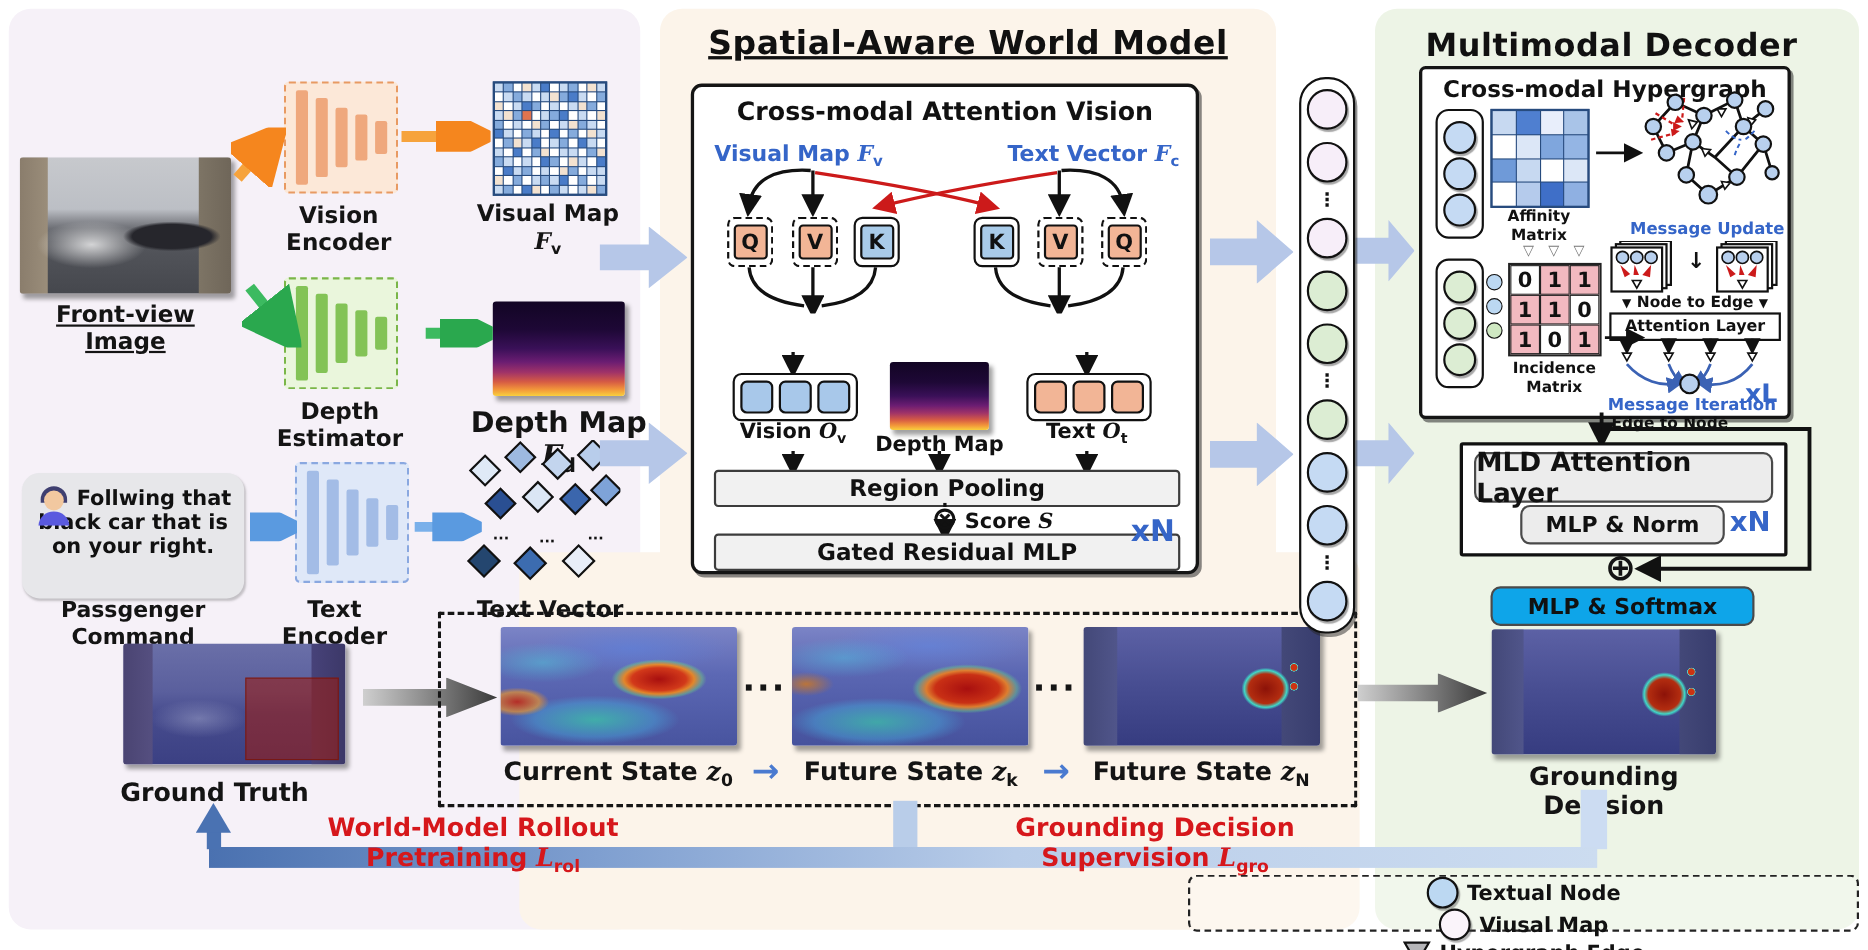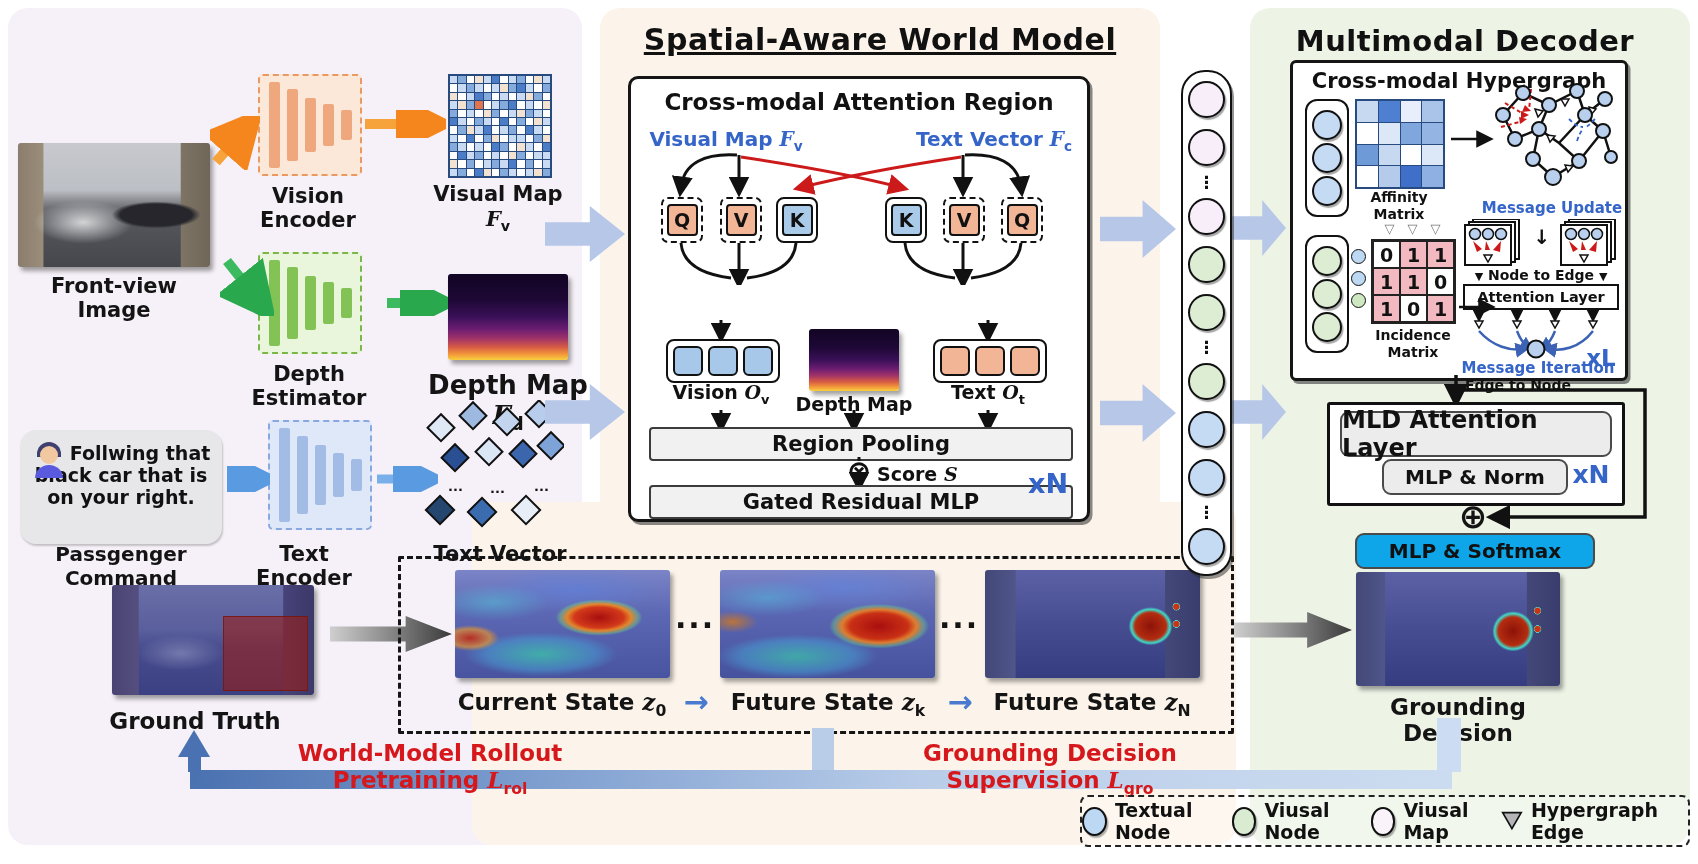--- a/index.html
+++ b/index.html
@@ -88,21 +88,21 @@
   .inc{position:absolute;display:grid;grid-template-columns:repeat(3,27px);grid-auto-rows:27px;border:2.5px solid #222;}
   .inc-cell{border:1.5px solid #222;display:flex;align-items:center;justify-content:center;
     font-weight:bold;font-size:19px;background:#fff;}
   .inc-cell.one{background:#f2b9c0;}
   .mini{position:absolute;border-radius:50%;border:1.5px solid #111;}
   
   .bubble{position:absolute;background:#e7e7ea;border-radius:16px;box-shadow:1px 2px 2px rgba(80,80,80,.3);
     text-align:center;font-weight:600;}
   
   .legend{position:absolute;border:2.5px dashed #222;border-radius:8px;display:flex;align-items:center;
-    justify-content:space-evenly;background:rgba(255,255,255,.25);}
+    justify-content:space-evenly;background:rgba(255,255,255,.25);flex-direction:column;}
   .litem{display:flex;align-items:center;gap:8px;font-weight:600;font-size:19px;}
   .lcirc{width:25px;height:25px;border-radius:50%;border:2px solid #111;box-shadow:1.5px 2px 1px rgba(60,60,60,.4);}
   .dashbox{position:absolute;border:3px dashed #151515;border-radius:2px;}
   .vline{position:absolute;background:#b9cde9;}
   .cardsvg{position:absolute;}
   .smalltxt{position:absolute;text-align:center;font-weight:600;}
 </style>
 </head>
 <body>
 
@@ -110,21 +110,21 @@
 
   <div class="panel" style="left:8px;top:8px;width:574px;height:837px;background:#f6f1f8;"></div>
   <div class="panel" style="left:600px;top:8px;width:560px;height:837px;background:#fcf4ea;"></div>
   <div class="panel" style="left:472px;top:502px;width:764px;height:343px;background:#fcf4ea;"></div>
   <div class="panel" style="left:1250px;top:8px;width:440px;height:837px;background:#edf4e6;"></div>
 
   <div class="ptitle" style="left:640px;top:22px;width:480px;font-size:30px;text-decoration:underline;">Spatial-Aware World Model</div>
   <div class="ptitle" style="left:1250px;top:24px;width:430px;font-size:29px;">Multimodal Decoder</div>
 
   <div class="img frontview" style="left:18px;top:143px;width:192px;height:124px;"></div>
-  <div class="lbl" style="left:14px;top:274px;width:200px;font-size:21px;">Front-view Image</div>
+  <div class="lbl" style="left:14px;top:274px;width:200px;font-size:21px;text-decoration:underline;">Front-view Image</div>
 
   <div class="encbox" style="left:258px;top:74px;width:100px;height:98px;
        background:#fce8d8;border:2px dashed #e89a62;">
       <div class="bar" style="width: 11px; height: 88%; background: rgb(239, 168, 125);"></div>
       <div class="bar" style="width: 11px; height: 74%; background: rgb(239, 168, 125);"></div>
       <div class="bar" style="width: 11px; height: 56%; background: rgb(239, 168, 125);"></div>
       <div class="bar" style="width: 11px; height: 42%; background: rgb(239, 168, 125);"></div>
       <div class="bar" style="width: 11px; height: 30%; background: rgb(239, 168, 125);"></div>
     </div>
   <div class="lbl" style="left:228px;top:184px;width:160px;font-size:21px;">Vision Encoder</div>
@@ -396,21 +396,21 @@
   <div class="garrow" style="left:330px;top:616px;width:122px;height:36px;"></div>
 
   <div class="barrow" style="left:545px;top:206px;width:80px;height:56px;"></div>
   <div class="barrow" style="left:545px;top:384px;width:80px;height:56px;"></div>
   <div class="barrow" style="left:1100px;top:200px;width:76px;height:58px;"></div>
   <div class="barrow" style="left:1100px;top:384px;width:76px;height:58px;"></div>
   <div class="barrow" style="left:1232px;top:200px;width:54px;height:56px;"></div>
   <div class="barrow" style="left:1232px;top:384px;width:54px;height:56px;"></div>
 
   <div class="blackbox" style="left:628px;top:76px;width:456px;height:440px;">
-    <div class="smalltxt" style="left:0;top:10px;width:100%;font-size:23px;font-weight:bold;">Cross-modal Attention Region</div>
+    <div class="smalltxt" style="left:0;top:10px;width:100%;font-size:23px;font-weight:bold;">Cross-modal Attention Vision</div>
     <div class="smalltxt bluetxt" style="left:10px;top:48px;width:170px;font-size:20px;">
       <span>Visual Map </span><span class="mv">F</span><sub>v</sub>
     </div>
     <div class="smalltxt bluetxt" style="left:278px;top:48px;width:170px;font-size:20px;">
       <span>Text Vector </span><span class="mv">F</span><sub>c</sub>
     </div>
 
     <svg class="abs" style="left:0;top:72px;" width="456" height="46" viewBox="0 0 456 46">
       <defs>
         <marker id="ab" markerWidth="7" markerHeight="7" refX="3.5" refY="3.5" orient="auto">
@@ -787,24 +787,20 @@
   <div class="lbl redtxt" style="left:845px;top:740px;width:410px;font-size:23px;font-weight:bold;">
     <span>Grounding Decision Supervision </span><span class="mv">L</span><sub>gro</sub>
   </div>
 
   <div class="legend" style="left:1080px;top:795px;width:606px;height:48px;">
     <div class="litem">
       <span class="lcirc" style="background:#bcd8f2;"></span>
       <span>Textual Node</span>
     </div>
     <div class="litem">
-      <span class="lcirc" style="background:#d9ecd2;"></span>
-      <span>Viusal Node</span>
-    </div>
-    <div class="litem">
       <span class="lcirc" style="background:#faf4fa;"></span>
       <span>Viusal Map</span>
     </div>
     <div class="litem">
       <svg width="26" height="24" viewBox="0 0 26 24">
         <path d="M2,2 L24,2 L13,21 z" fill="#b5b5b8" stroke="#111" stroke-width="2"></path>
       </svg>
       <span>Hypergraph Edge</span>
     </div>
   </div>

